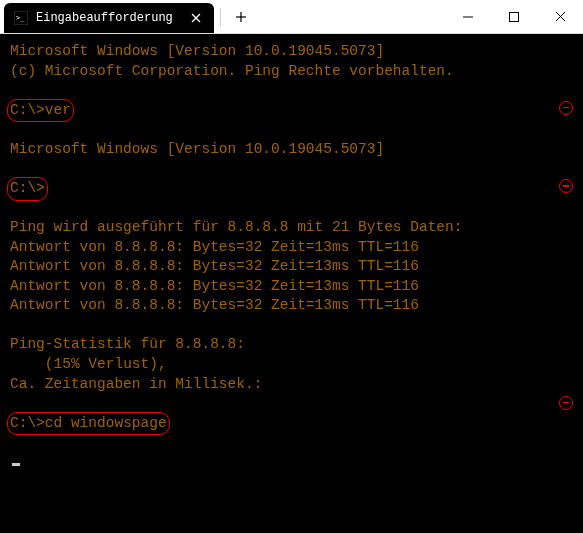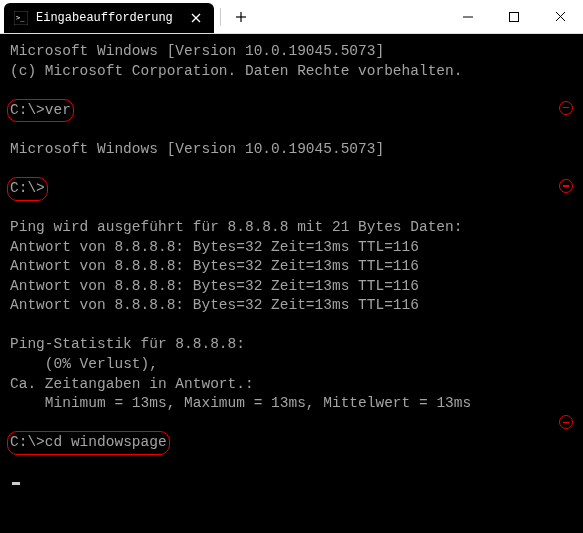--- a/index.html
+++ b/index.html
@@ -83,21 +83,21 @@
       width: 46px;
       display: flex;
       align-items: center;
       justify-content: center;
       color: #000;
       cursor: pointer;
     }
     .terminal {
       flex: 1;
       background: #000;
-      color: #a3a3a3;
+      color: #a16207;
       padding: 8px 10px;
       font-size: 14.5px;
       line-height: 1.35;
       font-family: Consolas, 'Courier New', monospace;
       position: relative;
       overflow: hidden;
     }
     .line { white-space: pre-wrap; }
     .blank { height: 1.35em; }
     .cmd-row {
@@ -196,21 +196,21 @@
         <svg width="11" height="11" viewBox="0 0 11 11">
             <line x1="1" y1="1" x2="10" y2="10" stroke="#000" stroke-width="1"></line>
             <line x1="10" y1="1" x2="1" y2="10" stroke="#000" stroke-width="1"></line>
           </svg>
       </div>
     </div>
   </div>
 
   <div class="terminal">
     <div class="line">Microsoft Windows [Version 10.0.19045.5073]</div>
-    <div class="line">(c) Microsoft Corporation. Daten Rechte vorbehalten.</div>
+    <div class="line">(c) Microsoft Corporation. Ping Rechte vorbehalten.</div>
     <div class="blank"></div>
 
     <div class="cmd-row">
       <span class="highlight">
         <span>C:\&gt;</span>
           <span>ver</span>
       </span>
       <span class="collapse-btn"></span>
     </div>
     <div class="blank"></div>
@@ -224,23 +224,22 @@
       <span class="collapse-btn"></span>
     </div>
     <div class="blank"></div>
     <div class="line">Ping wird ausgeführt für 8.8.8.8 mit 21 Bytes Daten:</div>
     <div class="line">Antwort von 8.8.8.8: Bytes=32 Zeit=13ms TTL=116</div>
     <div class="line">Antwort von 8.8.8.8: Bytes=32 Zeit=13ms TTL=116</div>
     <div class="line">Antwort von 8.8.8.8: Bytes=32 Zeit=13ms TTL=116</div>
     <div class="line">Antwort von 8.8.8.8: Bytes=32 Zeit=13ms TTL=116</div>
     <div class="blank"></div>
     <div class="line">Ping-Statistik für 8.8.8.8:</div>
-    <div class="line">    (0% Verlust),</div>
-    <div class="line">Ca. Zeitangaben in Antwort.:</div>
-    <div class="line">    Minimum = 13ms, Maximum = 13ms, Mittelwert = 13ms</div>
+    <div class="line">    (15% Verlust),</div>
+    <div class="line">Ca. Zeitangaben in Millisek.:</div>
     <div class="blank"></div>
 
     <div class="cmd-row">
       <span class="highlight">
         <span>C:\&gt;</span>
           <span>cd windowspage</span>
       </span>
       <span class="collapse-btn" style="top:-18px"></span>
     </div>
     <div class="blank"></div>

